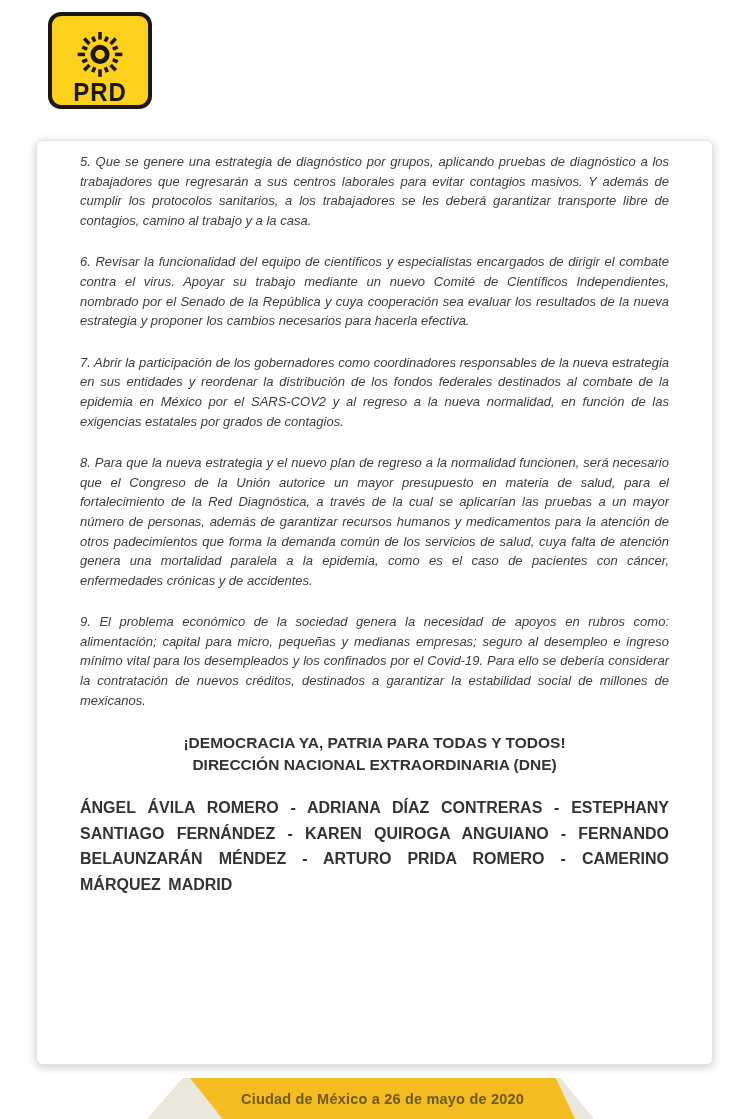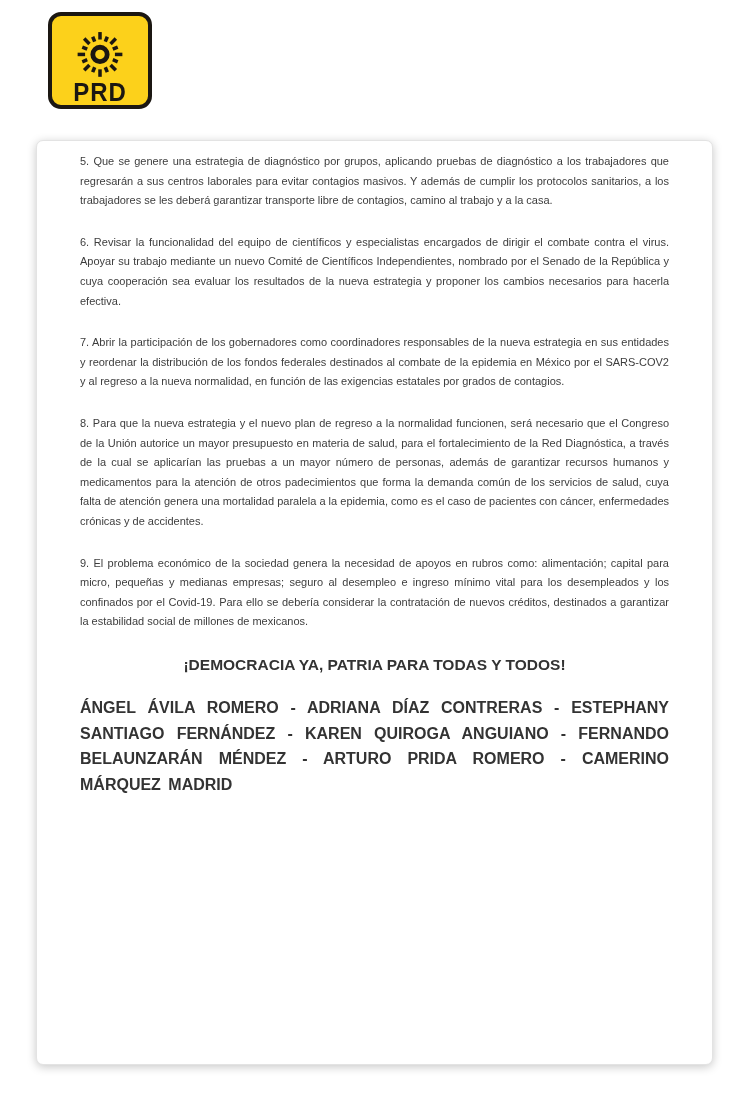--- a/index.html
+++ b/index.html
@@ -48,25 +48,26 @@
     width: 677px;
     height: 925px;
     background: #ffffff;
     border: 1px solid #e3e3e3;
     border-radius: 7px;
     box-shadow: 0 2px 10px rgba(0,0,0,0.22);
     padding: 11px 43px 0 43px;
     color: #3d3d3d;
   }
   .card p.body-par {
-    font-size: 11px;
+    font-size: 13px;
     line-height: 19.6px;
     text-align: justify;
     margin-bottom: 22px;
     color: #3d3d3d;
+    font-style: italic;
   }
   .slogan {
     margin-top: 18px;
     text-align: center;
     font-weight: bold;
     font-size: 15.5px;
     line-height: 21.5px;
     color: #333333;
   }
   .signatories {
@@ -141,19 +142,26 @@
 
   <div class="card">
     <p class="body-par">5. Que se genere una estrategia de diagnóstico por grupos, aplicando pruebas de diagnóstico a los trabajadores que regresarán a sus centros laborales para evitar contagios masivos. Y además de cumplir los protocolos sanitarios, a los trabajadores se les deberá garantizar transporte libre de contagios, camino al trabajo y a la casa.</p>
     <p class="body-par">6. Revisar la funcionalidad del equipo de científicos y especialistas encargados de dirigir el combate contra el virus. Apoyar su trabajo mediante un nuevo Comité de Científicos Independientes, nombrado por el Senado de la República y cuya cooperación sea evaluar los resultados de la nueva estrategia y proponer los cambios necesarios para hacerla efectiva.</p>
     <p class="body-par">7. Abrir la participación de los gobernadores como coordinadores responsables de la nueva estrategia en sus entidades y reordenar la distribución de los fondos federales destinados al combate de la epidemia en México por el SARS-COV2 y al regreso a la nueva normalidad, en función de las exigencias estatales por grados de contagios.</p>
     <p class="body-par">8. Para que la nueva estrategia y el nuevo plan de regreso a la normalidad funcionen, será necesario que el Congreso de la Unión autorice un mayor presupuesto en materia de salud, para el fortalecimiento de la Red Diagnóstica, a través de la cual se aplicarían las pruebas a un mayor número de personas, además de garantizar recursos humanos y medicamentos para la atención de otros padecimientos que forma la demanda común de los servicios de salud, cuya falta de atención genera una mortalidad paralela a la epidemia, como es el caso de pacientes con cáncer, enfermedades crónicas y de accidentes.</p>
     <p class="body-par">9. El problema económico de la sociedad genera la necesidad de apoyos en rubros como: alimentación; capital para micro, pequeñas y medianas empresas; seguro al desempleo e ingreso mínimo vital para los desempleados y los confinados por el Covid-19. Para ello se debería considerar la contratación de nuevos créditos, destinados a garantizar la estabilidad social de millones de mexicanos.</p>
 
     <div class="slogan">
       <div>¡DEMOCRACIA YA, PATRIA PARA TODAS Y TODOS!</div>
+      <div>DIRECCIÓN NACIONAL EXTRAORDINARIA (DNE)</div>
     </div>
 
     <div class="signatories">ÁNGEL ÁVILA ROMERO - ADRIANA DÍAZ CONTRERAS - ESTEPHANY SANTIAGO FERNÁNDEZ - KAREN QUIROGA ANGUIANO - FERNANDO BELAUNZARÁN MÉNDEZ - ARTURO PRIDA ROMERO - CAMERINO MÁRQUEZ MADRID</div>
   </div>
 
+  <div class="footer">
+    <div class="banner-back"></div>
+    <div class="banner-front">
+      <span class="date-text">Ciudad de México a 26 de mayo de 2020</span>
+    </div>
+  </div>
 
 </div>
 
 </body></html>

